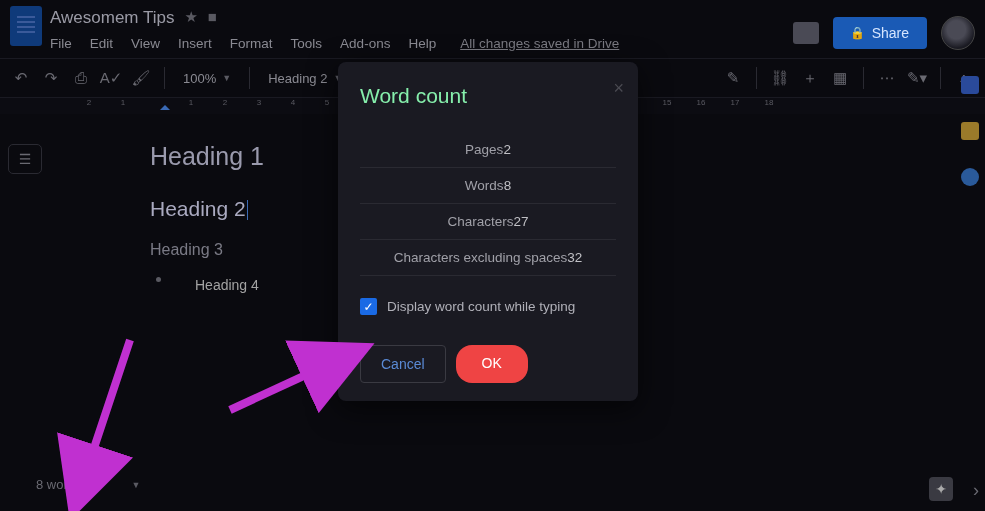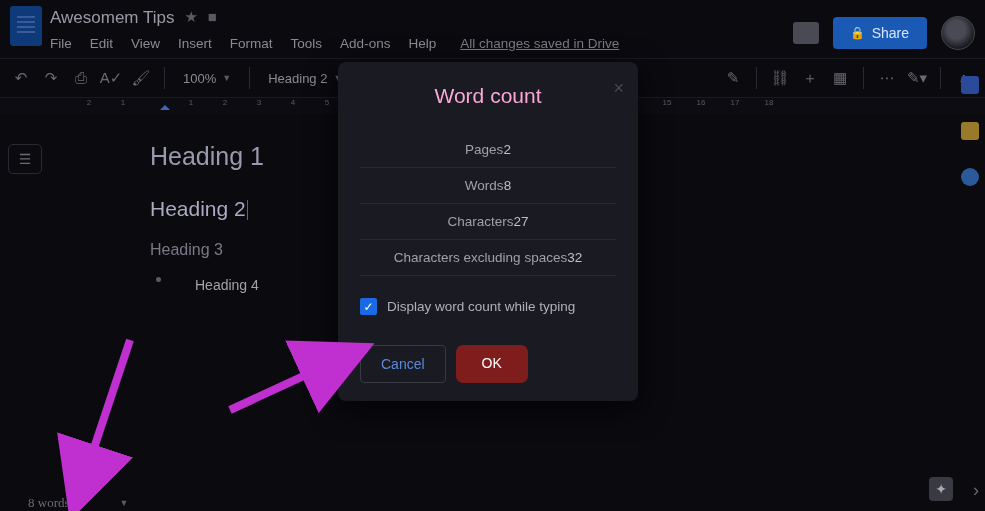--- a/index.html
+++ b/index.html
@@ -181,29 +181,28 @@
       display:flex;flex-direction:column;align-items:center;gap:28px;
       padding-top:16px;
     }
     .side-icon{width:18px;height:18px;border-radius:3px;}
     .si-cal{background:#2a4a9a;}
     .si-keep{background:#9a7a2a;}
     .si-tasks{background:#2a5a9a;border-radius:50%;}
     .statusbar {
       position: absolute;
       bottom: 0;
-      left: 8px;
+      left: 16px;
       right: 0;
       height: 34px;
       display: flex;
-      align-items: flex-end;
+      align-items: flex-start;
       padding: 0 20px;
       font-size: 13px;
       color: #6a6a72;
-      font-family: Liberation Serif, serif;
     }
     .word-count-btn {
       display: flex; align-items: center; gap: 50px;
       cursor: pointer;
     }
     .explore-btn{
       position:absolute;right:32px;bottom:10px;
       width:24px;height:24px;
       background:#3a3a42;border-radius:4px;
       display:flex;align-items:center;justify-content:center;
@@ -218,23 +217,22 @@
       position: absolute;
       left: 338px; top: 62px;
       width: 300px;
       background: #1a1a22;
       border-radius: 8px;
       box-shadow: 0 8px 30px rgba(0,0,0,0.6);
       padding: 22px 22px 18px 22px;
     }
     .modal-title {
       font-size: 21px;
-      color: #f9a8d4;
+      color: #86efac;
       margin-bottom: 24px;
-      text-align: center;
     }
     .modal-close{
       position:absolute;right:14px;top:16px;
       color:#4a4a52;font-size:18px;cursor:pointer;
     }
     .stat-row {
       display: flex;
       justify-content: center;
       font-size: 13.5px;
       color: #a0a0a8;
@@ -269,22 +267,22 @@
     .btn-cancel {
       padding: 10px 20px;
       border: 1px solid #3a3a42;
       border-radius: 4px;
       color: #5a8ad5;
       font-size: 14px;
       cursor: pointer;
     }
     .btn-ok {
       padding: 10px 26px;
-      background: #7f1d1d;
-      border-radius: 7px;
+      background: #ef4444;
+      border-radius: 16px;
       color: #fff;
       font-size: 14px;
       font-weight: 500;
       cursor: pointer;
     }
     
     .arrow {
       position: absolute;
       pointer-events: none;
     }

